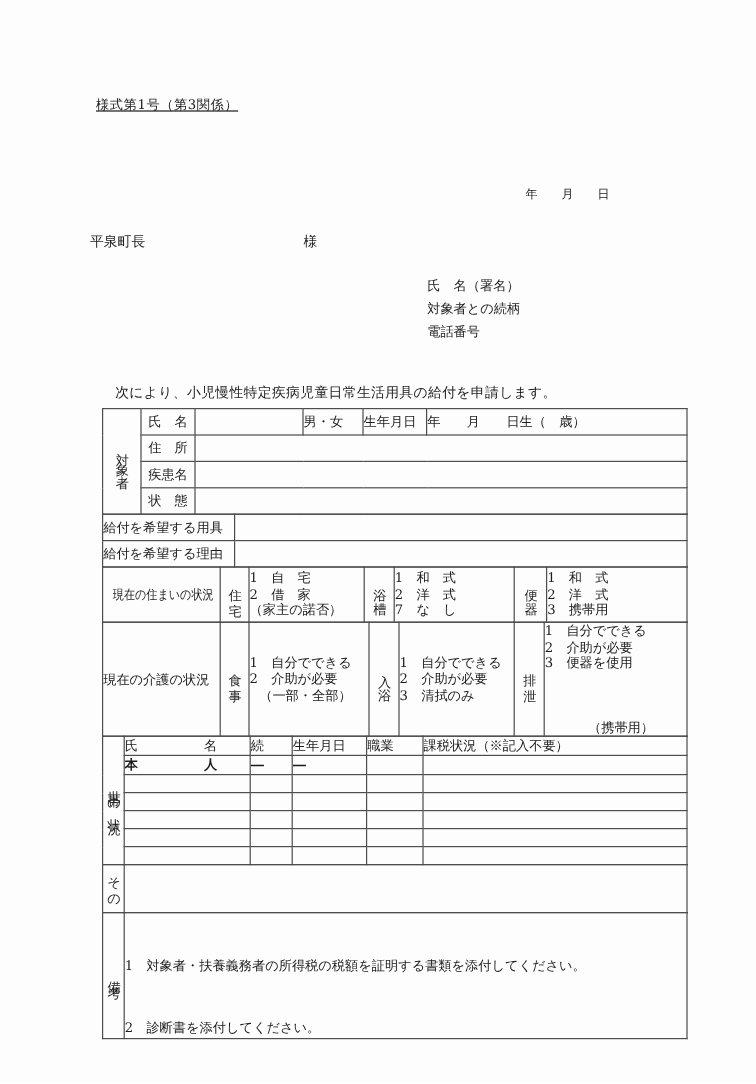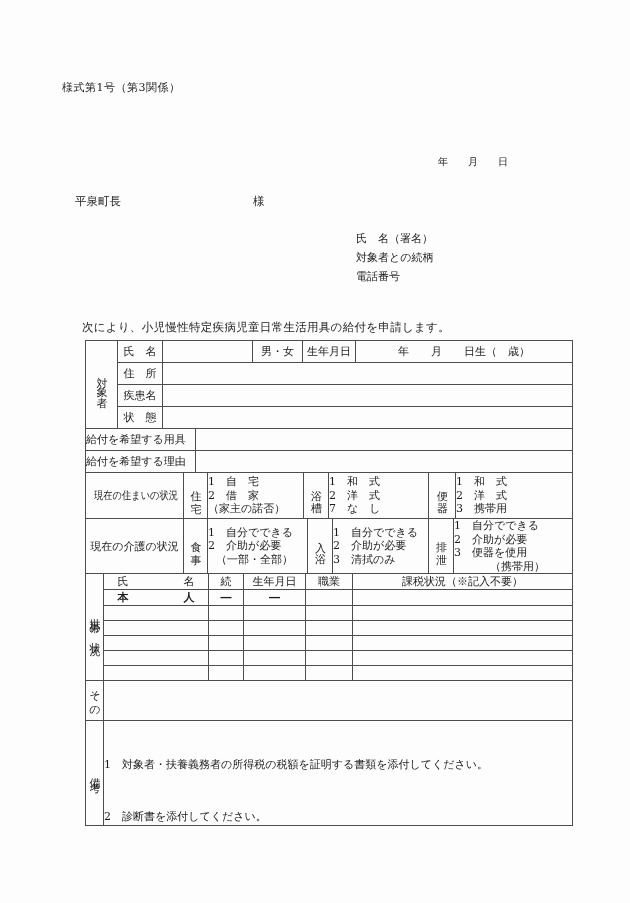--- a/index.html
+++ b/index.html
@@ -5,53 +5,53 @@
   html,body{margin:0;padding:0;background:#ffffff;}
   .page{
     position:relative;
     width:630px;height:903px;
     background:#fdfdfd;
     font-family:"DejaVu Serif","Liberation Serif",serif;
     color:#1c1c1c;
     overflow:hidden;
   }
   .abs{position:absolute;}
-  .form-code{left:62px;top:80px;font-size:11px;letter-spacing:0.5px;}
+  .form-code{left:80px;top:80px;font-size:11px;letter-spacing:0.5px;text-decoration:underline;}
   .title{left:0;top:118px;width:100%;text-align:center;font-size:12.5px;letter-spacing:1px;}
   .date-line{left:438px;top:155px;font-size:10px;}
   .addr-row{left:75px;top:194px;font-size:11.5px;}
   .addr-row .honor{margin-left:132px;}
   .applicant{left:312px;top:229px;font-size:11px;line-height:19px;}
   .applicant .ind{padding-left:44px;}
-  .intro{left:82px;top:320px;font-size:11.5px;letter-spacing:0.3px;}
+  .intro{left:96px;top:320px;font-size:11.5px;letter-spacing:0.3px;}
 
   .tables{left:85px;top:340px;width:487px;}
   table.ft{border-collapse:collapse;table-layout:fixed;width:487px;}
   table.ft + table.ft{margin-top:-1px;}
   table.ft td{
     border:1px solid #4d4d4d;
     padding:0;
     font-size:11px;
     vertical-align:middle;
     overflow:hidden;
   }
   td.h21{height:21px;}
   td.lbl{text-align:center;}
   td.lbl-l{padding-left:4px;}
-  td.ctr{text-align:center;}
+  td.ctr{text-align:left;}
   .v{writing-mode:vertical-rl;text-orientation:upright;display:inline-block;line-height:1;}
   td.vcell{text-align:center;}
   .ls10{letter-spacing:10px;}
   .ls12{letter-spacing:12px;}
   .ls4{letter-spacing:4px;}
   .ls2{letter-spacing:2px;}
   td.opts{padding:2px 0 2px 6px;}
   td.opts div{line-height:13.5px;white-space:nowrap;}
   .ind8{padding-left:8px;}
-  .ind36{padding-left:36px;}
+  .ind36{padding-left:36px;margin-top:40px;}
   .squeeze{display:inline-block;transform:scaleX(0.84);transform-origin:center;white-space:nowrap;}
   td.notes{padding:4px 4px 4px 8px;}
   td.notes div{line-height:16px;white-space:nowrap;margin-top:36px;}
 </style>
 </head>
 <body>
 
 <div class="page">
 
   <div class="abs form-code">様式第1号（第3関係）</div>

